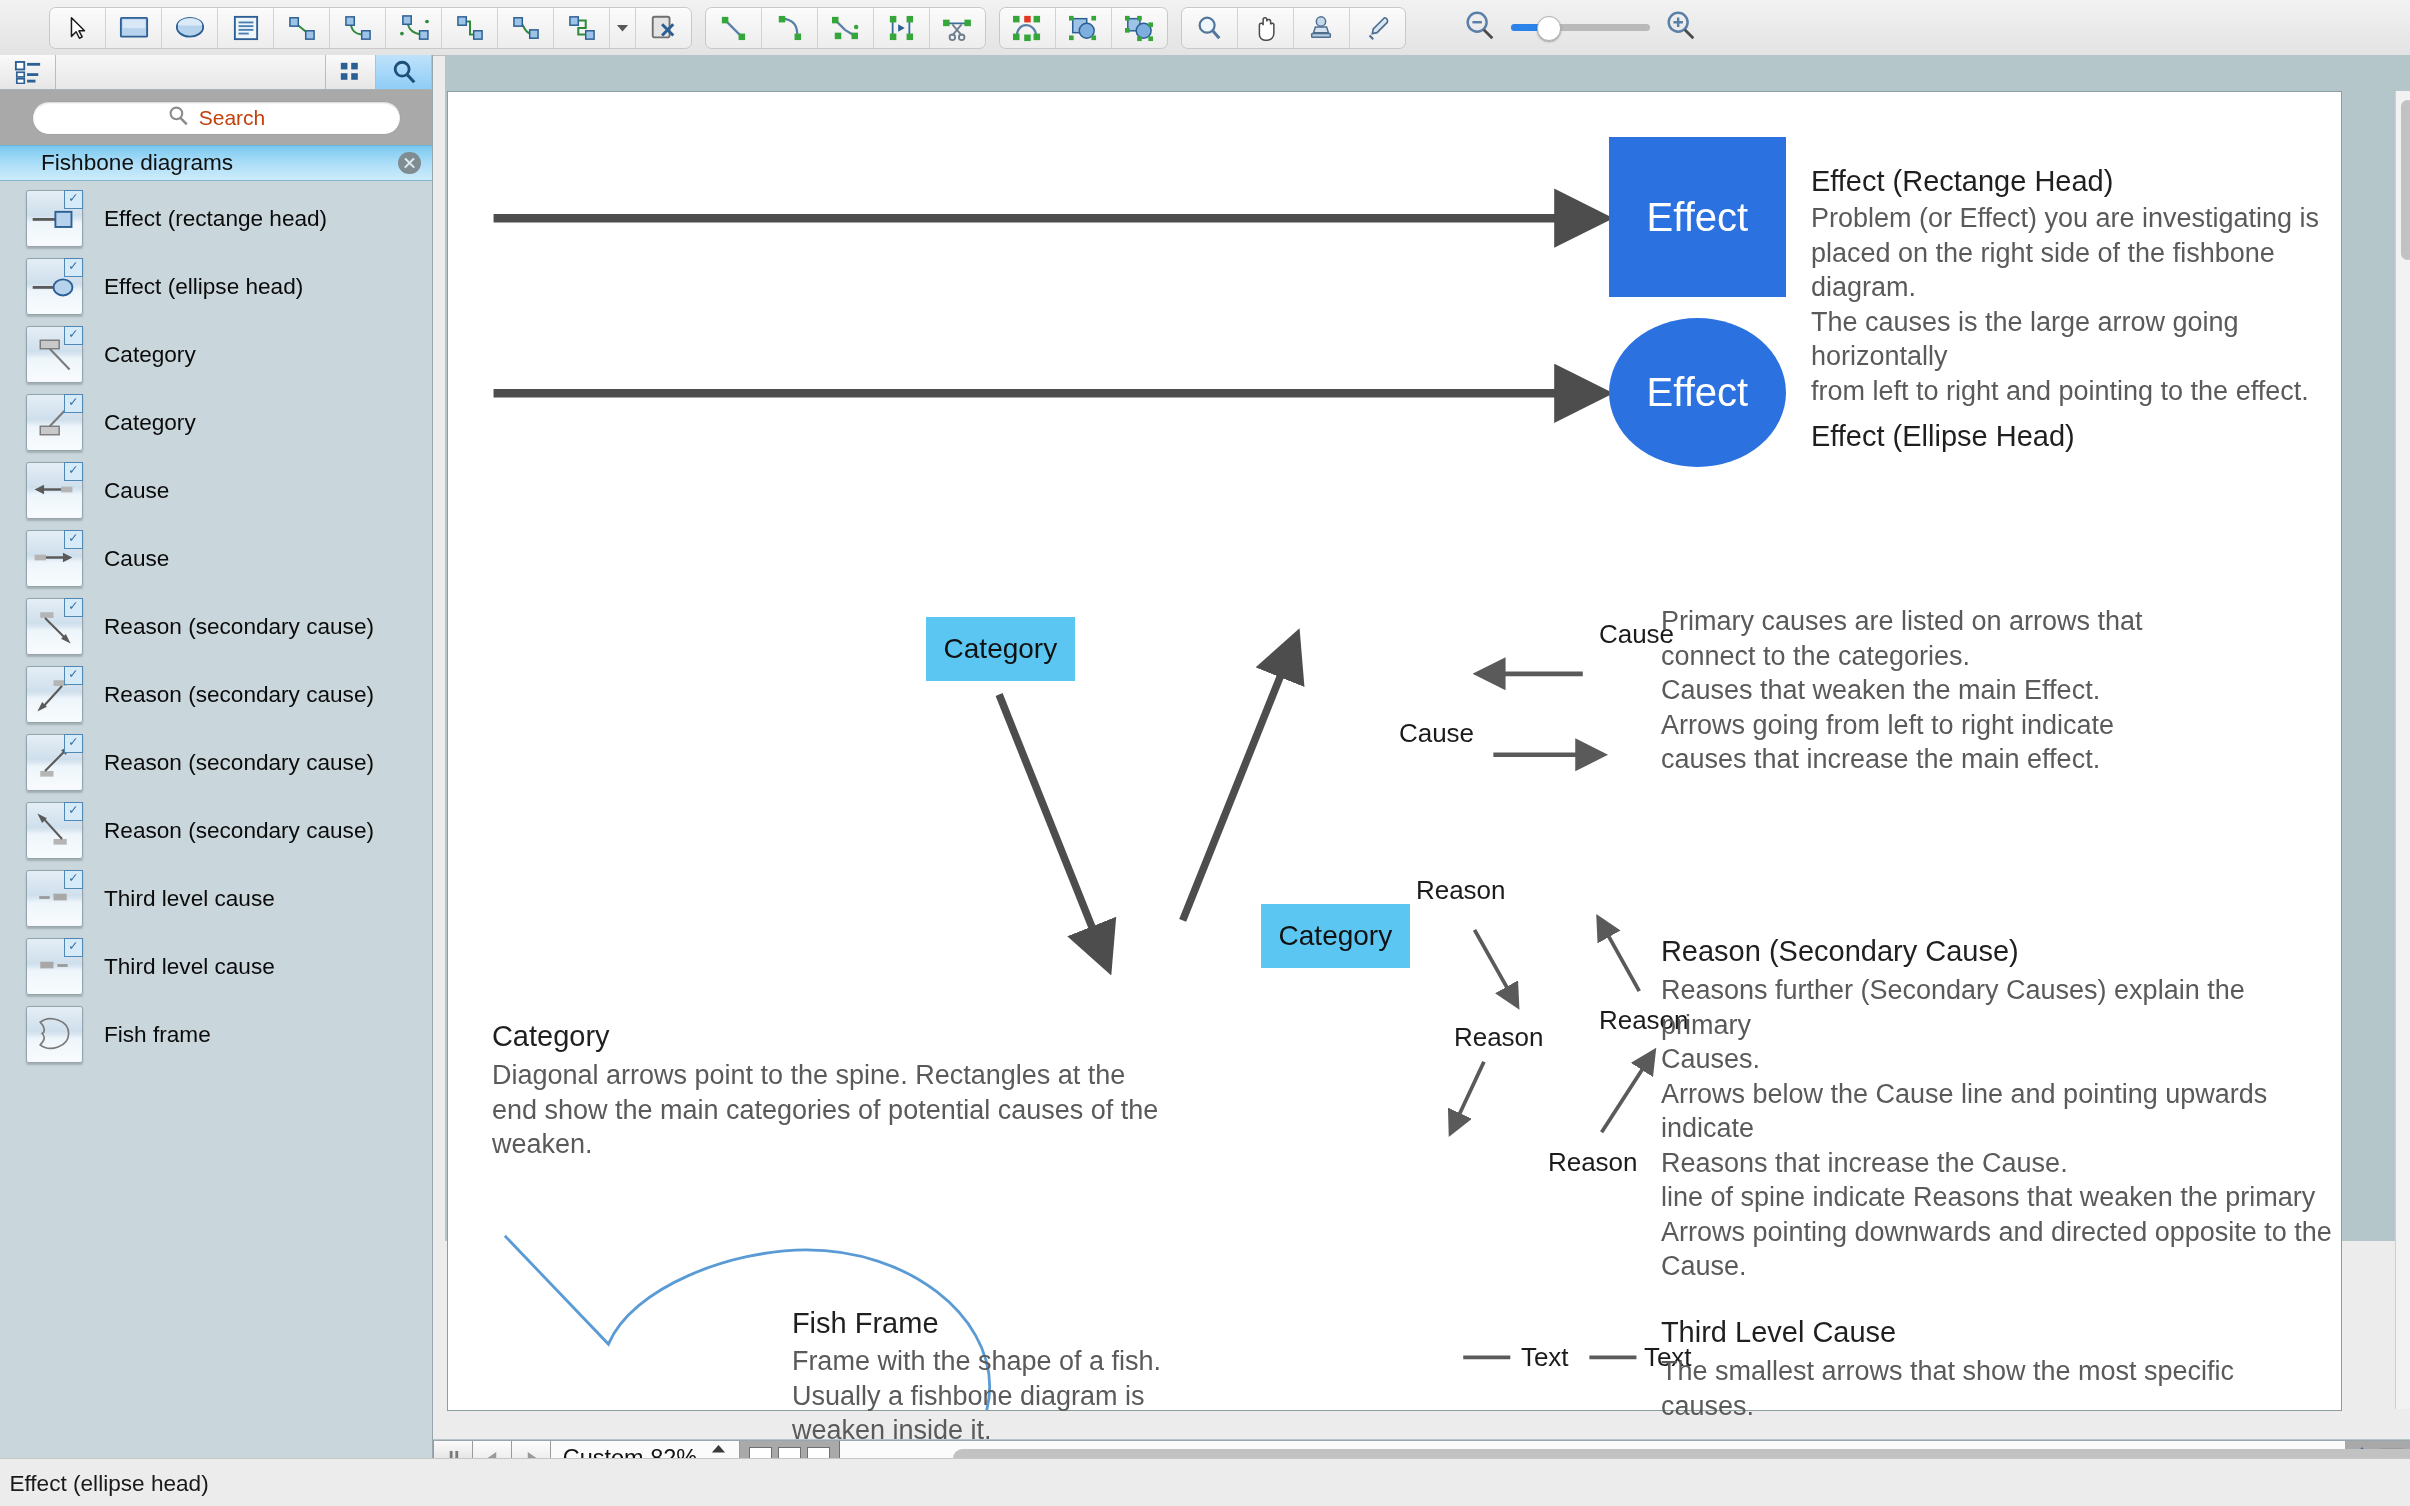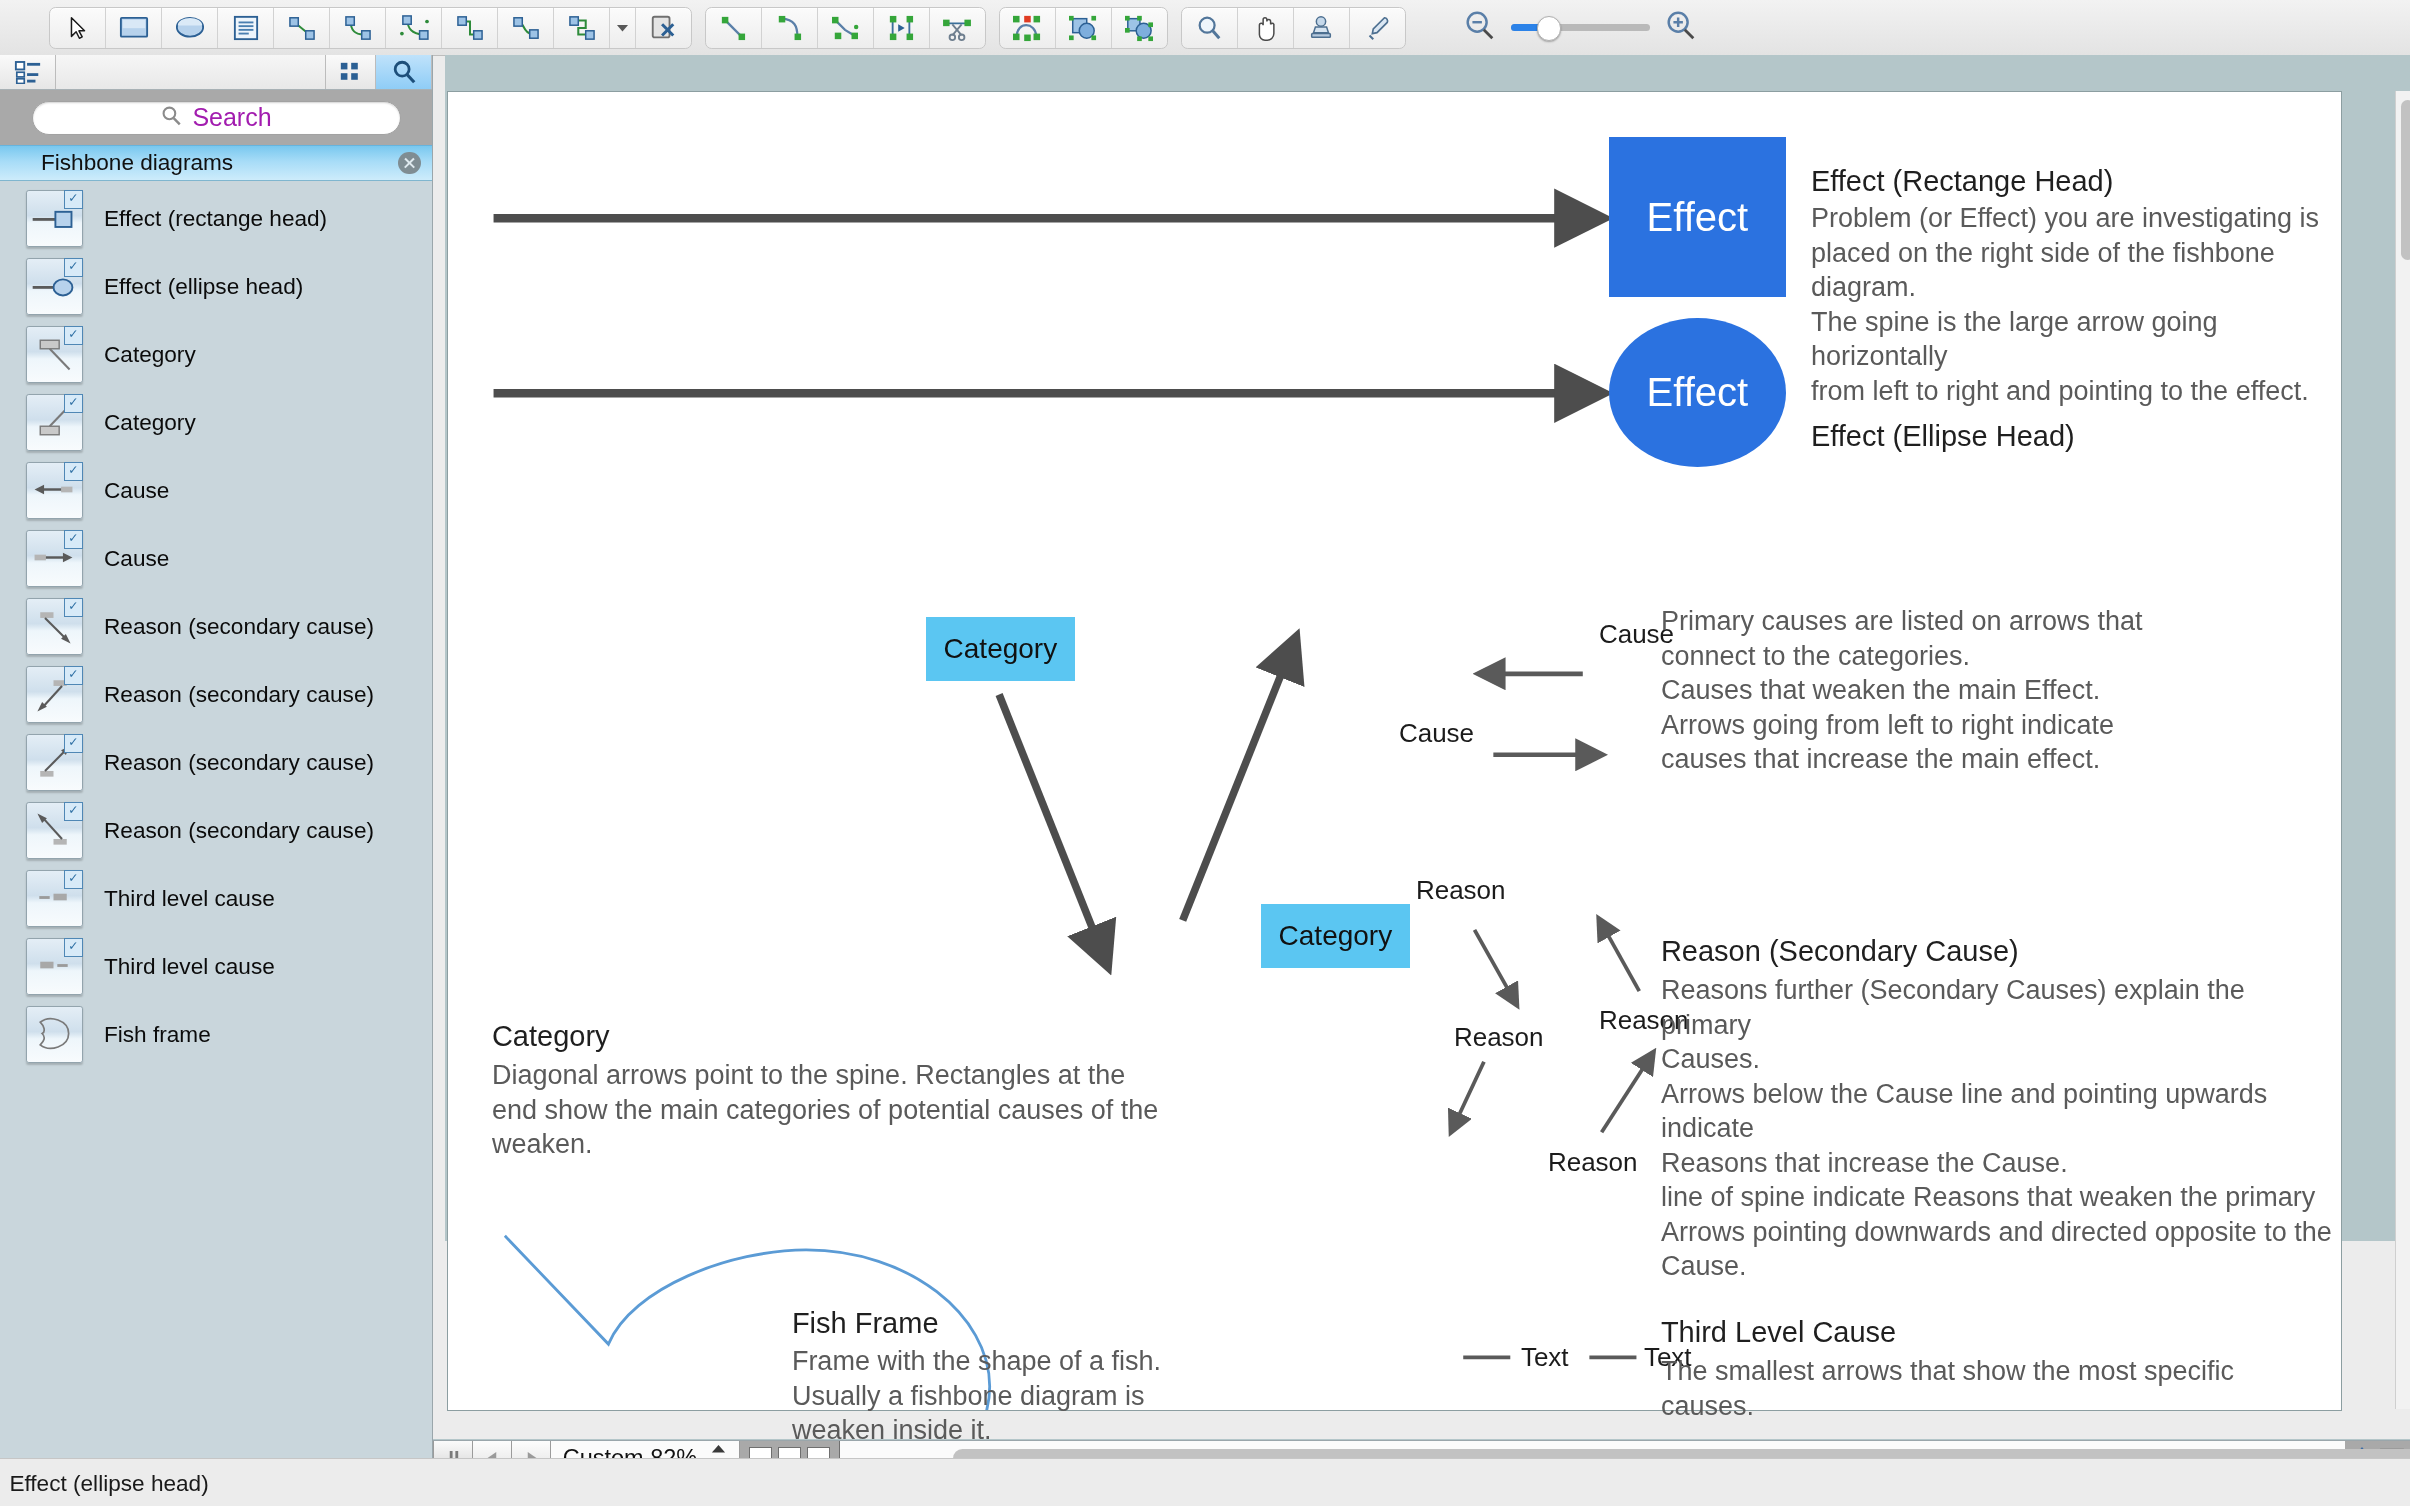--- a/index.html
+++ b/index.html
@@ -55,21 +55,21 @@
   .lp-tabfield{flex:1;background:linear-gradient(#f6f6f6,#e8e8e8);border-right:0.9px solid #bcbcbc;}
   .lp-tab.grid{width:49px;}
   .lp-tab.search-on{width:55px;background:linear-gradient(#bfe2fb,#8fcdf6);}
 
   .searchrow{height:55px;display:flex;align-items:center;justify-content:center;background:#a9a9a9;}
   .searchbox{
     width:367px;height:32px;background:#fff;border:0.9px solid #a2a2a2;border-radius:17px;
     display:flex;align-items:center;justify-content:center;gap:9.4px;
     box-shadow:0 0.9px 1.9px rgba(0,0,0,.18) inset;
   }
-  .searchbox .ph{color:#a21caf;font-size:25px;}
+  .searchbox .ph{color:#c2410c;font-size:21px;}
 
   .grouphdr{
     height:34px;display:flex;align-items:center;justify-content:space-between;
     padding:0 11.3px 0 41px;
     background:linear-gradient(#79c8ef,#a7dcf7 45%,#cdecfb);
     border-top:0.9px solid #67b4dd;border-bottom:0.9px solid #7fb6cf;
     font-size:22.6px;color:#101010;
   }
   .closebtn{width:22.6px;height:22.6px;border-radius:50%;background:#7f8d93;position:relative;}
   .closebtn:before,.closebtn:after{
@@ -624,21 +624,21 @@
         <path d="M60 1215 L170 1330 C195 1270 300 1230 380 1230 C490 1230 575 1300 575 1375 C575 1450 490 1520 380 1520 C300 1520 195 1480 170 1420 L60 1535" fill="none" stroke="#5b9bd5" stroke-width="3"></path>
       </svg>
 
       <div class="effect-rect" style="left:1161px;top:45px;width:177px;height:160px;">
         <span>Effect</span>
       </div>
       <div class="cvtext h-title" style="left:1363px;top:73px;">Effect (Rectange Head)</div>
       <div class="cvtext h-body" style="left:1363px;top:109px;">
         <div>Problem (or Effect) you are investigating is</div>
         <div>placed on the right side of the fishbone diagram.</div>
-        <div>The spine is the large arrow going horizontally</div>
+        <div>The causes is the large arrow going horizontally</div>
         <div>from left to right and pointing to the effect.</div>
       </div>
 
       <div class="effect-ell" style="left:1161px;top:226px;width:177px;height:149px;">
         <span>Effect</span>
       </div>
       <div class="cvtext h-title" style="left:1363px;top:328px;">Effect (Ellipse Head)</div>
 
       <div class="cat-box" style="left:478px;top:525px;width:149px;height:64px;">
         <span>Category</span>

